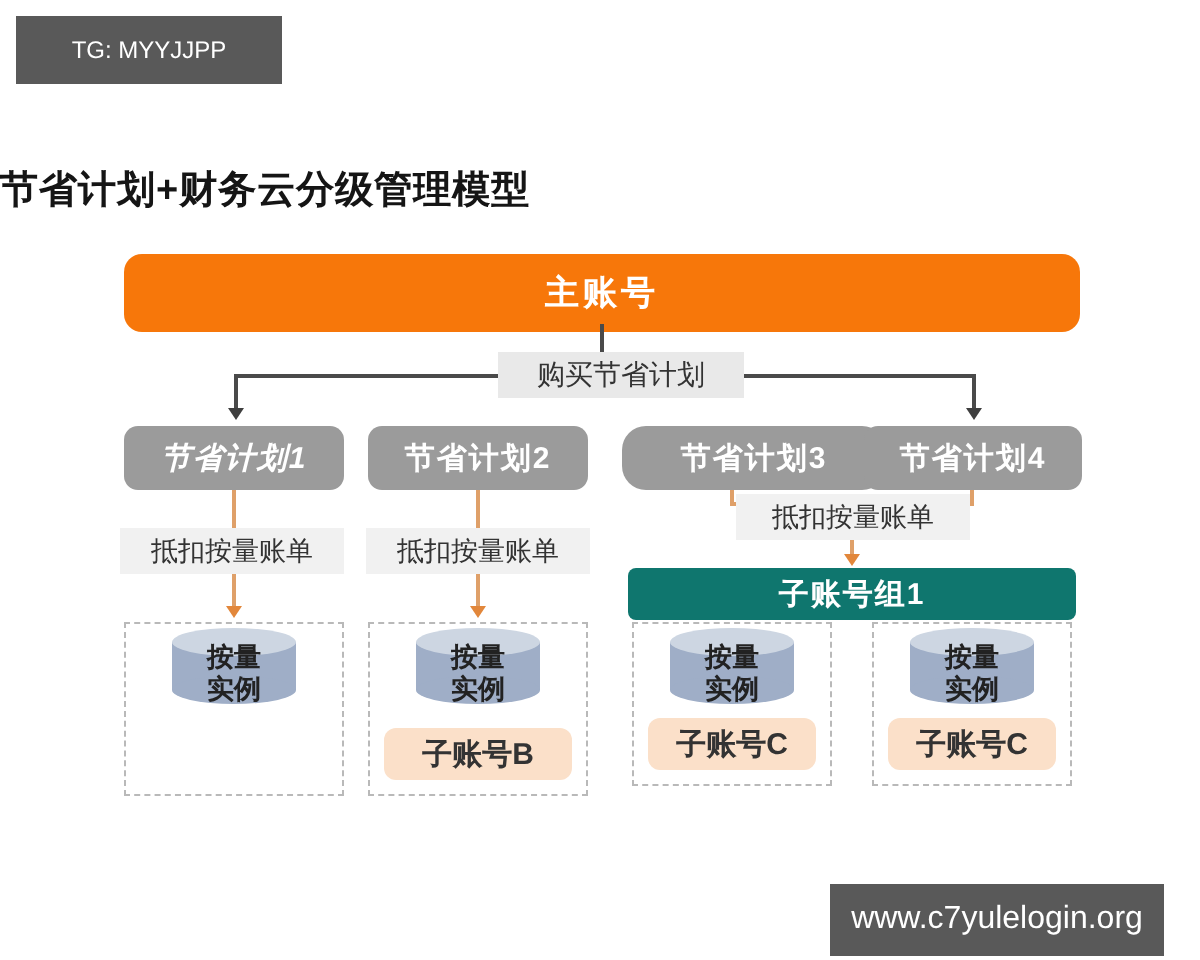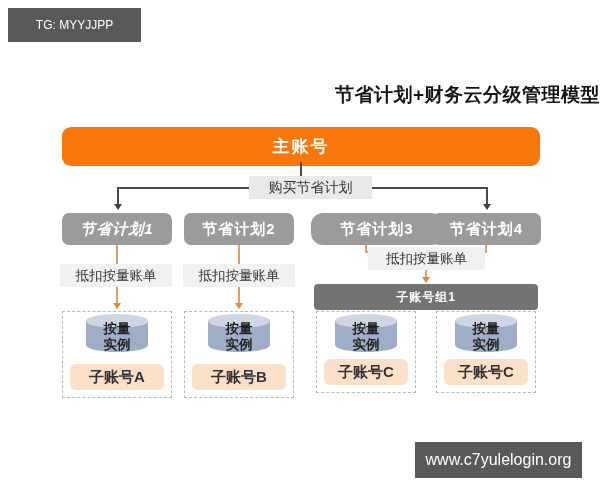--- a/index.html
+++ b/index.html
@@ -7,21 +7,21 @@
     position:relative; width:600px; height:480px; background:#ffffff;
     font-family:"Liberation Sans", sans-serif; overflow:hidden;
   }
   .badge {
     position:absolute; background:#595959; color:#fff;
     display:flex; align-items:center; justify-content:center;
   }
   .badge.tg { left:8px; top:8px; width:133px; height:34px; font-size:12px; }
   .badge.site { left:415px; top:442px; width:167px; height:36px; font-size:16px; }
   .title {
-    position:absolute; left:0; right:0; top:82px; text-align:right;
+    position:absolute; left:0; right:0; top:82px; text-align:left;
     font-size:19px; font-weight:bold; color:#151515; letter-spacing:0.5px;
   }
   .main-box {
     position:absolute; left:62px; top:127px; width:478px; height:39px;
     background:#F7770A; border-radius:9px; color:#fff; font-weight:bold;
     font-size:17px; letter-spacing:2px;
     display:flex; align-items:center; justify-content:center;
   }
   .line  { position:absolute; background:#4a4a4a; }
   .oline { position:absolute; background:#DFA069; }
@@ -45,22 +45,22 @@
     border-radius:7px; color:#fff; font-weight:bold; font-size:15px;
     display:flex; align-items:center; justify-content:center; letter-spacing:1px;
   }
   .deduct {
     position:absolute; height:23px; background:#F1F1F1; color:#333;
     font-size:13.5px; z-index:2;
     display:flex; align-items:center; justify-content:center;
   }
   .group-box {
     position:absolute; left:314px; top:284px; width:224px; height:26px;
-    background:#737373; border-radius:4px; color:#fff; font-weight:bold;
-    font-size:12px; letter-spacing:1px;
+    background:#0f766e; border-radius:4px; color:#fff; font-weight:bold;
+    font-size:15px; letter-spacing:1px;
     display:flex; align-items:center; justify-content:center; z-index:2;
   }
   .container {
     position:absolute; top:311px; border:1.5px dashed #b9b9b9;
     box-sizing:border-box; background:#fff;
   }
   .cylinder {
     position:absolute; top:9px; left:50%; transform:translateX(-50%);
     width:62px; height:24px; background:#9FAEC7;
   }
@@ -131,21 +131,20 @@
 
   <div class="group-box">子账号组1</div>
 
   <div class="container" style="left:62px; width:110px; height:87px;">
     <div class="cylinder">
       <div class="cyl-text">
         <span>按量</span>
         <span>实例</span>
       </div>
     </div>
-    <div class="peach">子账号A</div>
   </div>
 
   <div class="container" style="left:184px; width:110px; height:87px;">
     <div class="cylinder">
       <div class="cyl-text">
         <span>按量</span>
         <span>实例</span>
       </div>
     </div>
     <div class="peach">子账号B</div>

